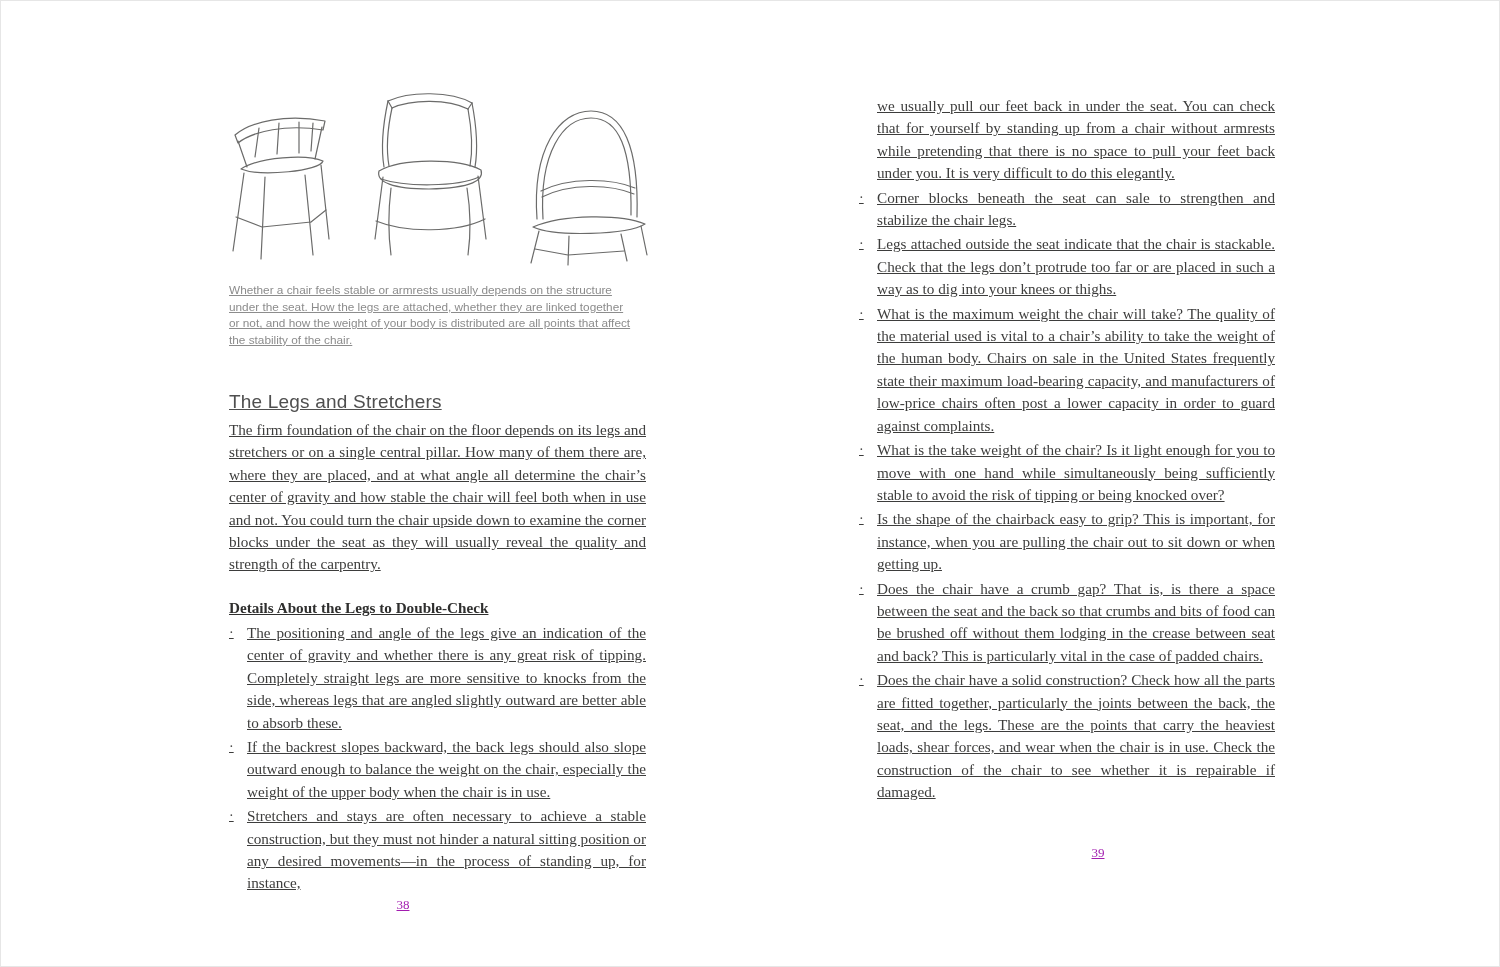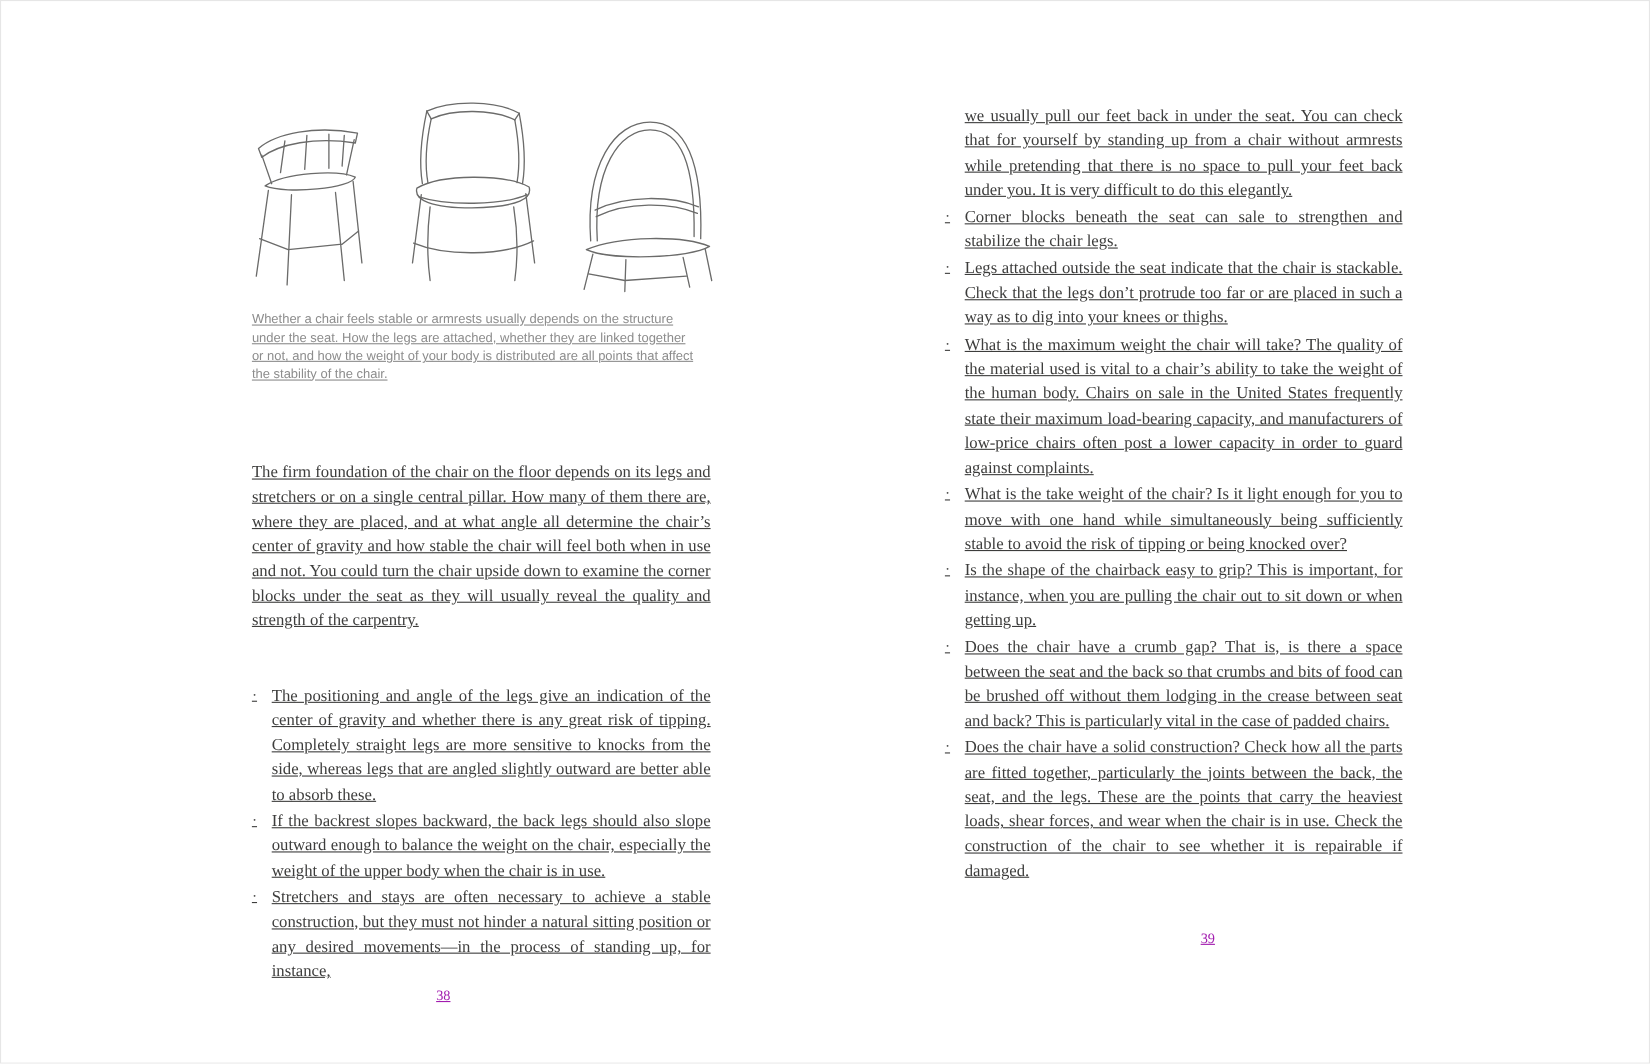--- a/index.html
+++ b/index.html
@@ -96,23 +96,25 @@
 
         <path d="M314,144 L306,176 M344,149 L343,178 M396,147 L402,174 M416,139 L422,168"></path>
 
         <path d="M310,162 L343,168 M343,168 L399,164"></path>
       </g>
     </svg>
   </div>
 
   <div class="abs" id="caption">Whether a chair feels stable or armrests usually depends on the structure under the seat. How the legs are attached, whether they are linked together or not, and how the weight of your body is distributed are all points that affect the stability of the chair.</div>
 
+  <div class="abs" id="section-heading">The Legs and Stretchers</div>
 
   <div class="abs body-text" id="intro">The firm foundation of the chair on the floor depends on its legs and stretchers or on a single central pillar. How many of them there are, where they are placed, and at what angle all determine the chair’s center of gravity and how stable the chair will feel both when in use and not. You could turn the chair upside down to examine the corner blocks under the seat as they will usually reveal the quality and strength of the carpentry.</div>
 
+  <div class="abs" id="subheading">Details About the Legs to Double-Check</div>
 
   <div class="abs body-text" id="left-bullets">
     <div class="bullet-row">
       <span class="bullet-marker">·</span>
       <span class="bullet-text">The positioning and angle of the legs give an indication of the center of gravity and whether there is any great risk of tipping. Completely straight legs are more sensitive to knocks from the side, whereas legs that are angled slightly outward are better able to absorb these.</span>
     </div>
     <div class="bullet-row">
       <span class="bullet-marker">·</span>
       <span class="bullet-text">If the backrest slopes backward, the back legs should also slope outward enough to balance the weight on the chair, especially the weight of the upper body when the chair is in use.</span>
     </div>

